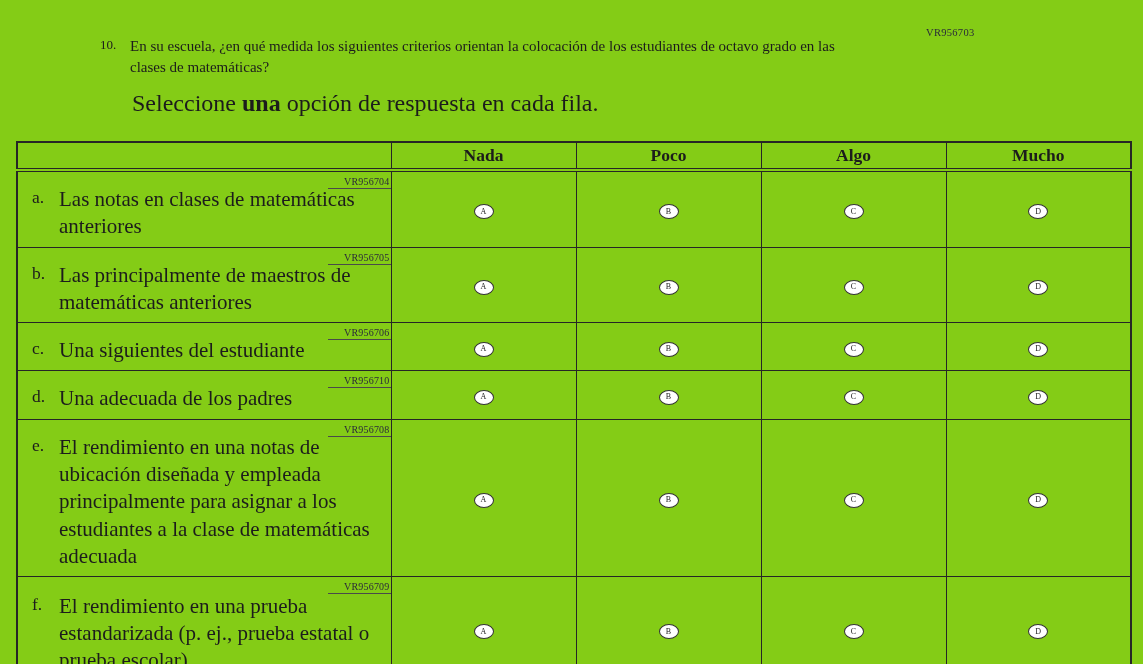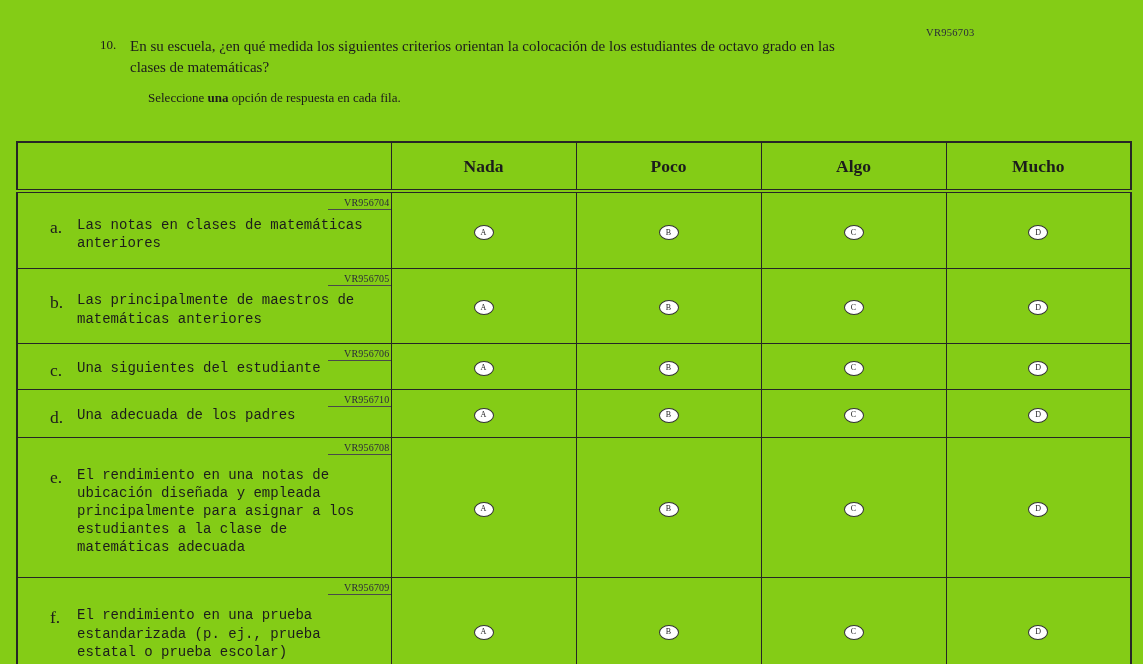--- a/index.html
+++ b/index.html
@@ -36,22 +36,22 @@
     font-weight: normal;
     font-size: 13px;
     line-height: 1.38;
   }
   .q-text {
     max-width: 718px;
     font-size: 15px;
     line-height: 1.38;
   }
   .q-instruction {
-    margin: 13px 0 0 48px;
-    font-size: 13px;
+    margin: 13px 0 0 32px;
+    font-size: 24px;
   }
   .q-instruction b { font-weight: bold; }
 
   table.grid {
     position: absolute;
     left: 16px;
     top: 141px;
     width: 1114px;
     border-collapse: collapse;
     table-layout: fixed;
@@ -63,21 +63,21 @@
   table.grid thead th {
     border-bottom: 4px double #262626;
     font-size: 17.5px;
     font-weight: bold;
     text-align: center;
     vertical-align: middle;
   }
   .label-cell {
     position: relative;
     vertical-align: middle;
-    padding: 14px 6px 6px 32px;
+    padding: 14px 6px 6px 14px;
   }
   .vr-line {
     position: absolute;
     top: 0;
     left: 0;
     right: 0;
     text-align: right;
     line-height: 1;
   }
   .vr {
@@ -91,23 +91,22 @@
   .row-content { display: flex; }
   .row-letter {
     flex: none;
     width: 27px;
     font-size: 17.5px;
     line-height: 1.3;
   }
   .row-text {
     flex: 1;
     max-width: 330px;
-    font-size: 14px;
+    font-size: 21px;
     line-height: 1.3;
-    font-family: Liberation Mono, monospace;
   }
   .opt-cell {
     text-align: center;
     vertical-align: middle;
   }
   .bubble {
     display: inline-flex;
     align-items: center;
     justify-content: center;
     width: 20px;
@@ -139,21 +138,21 @@
 
   <table class="grid">
     <colgroup>
       <col style="width:374px">
         <col style="width:185px">
         <col style="width:185px">
         <col style="width:185px">
         <col style="width:185px">
     </colgroup>
     <thead>
-      <tr style="height:49px">
+      <tr style="height:28px">
         <th></th>
         <th>Nada</th>
         <th>Poco</th>
         <th>Algo</th>
         <th>Mucho</th>
       </tr>
     </thead>
     <tbody>
 
       <tr style="height:77px">

